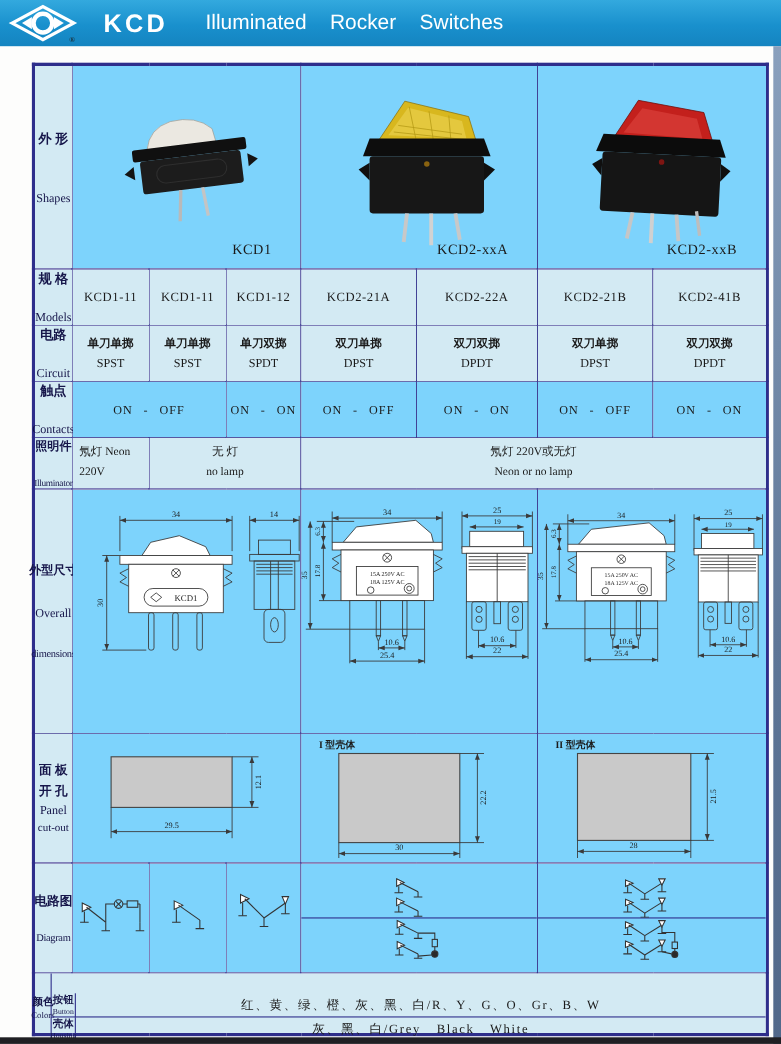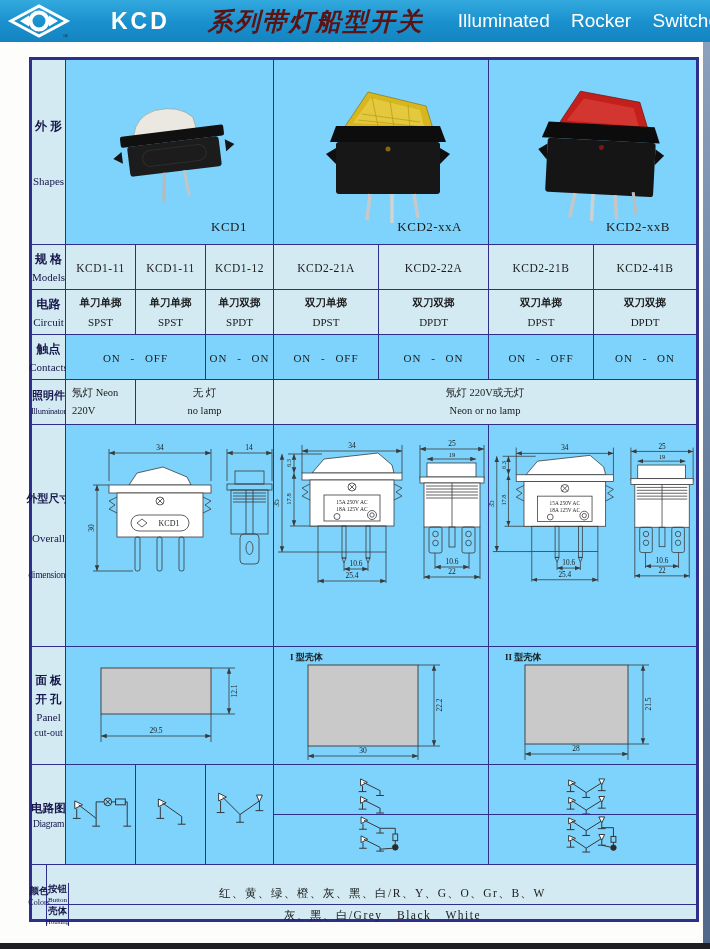--- a/index.html
+++ b/index.html
@@ -4,21 +4,21 @@
 <style>
   html,body{margin:0;padding:0;background:#e8e8e8;}
   .page{position:relative;width:710px;height:949px;background:#fdfdfc;overflow:hidden;
         font-family:"Liberation Serif","DejaVu Serif",serif;color:#1a1a1a;}
   
   .topbar{position:absolute;left:0;top:0;width:710px;height:42px;
           background:linear-gradient(180deg,#33a9de 0%,#1990cd 55%,#1484c0 100%);
           display:flex;align-items:center;}
   .logo{margin-left:7px;flex:0 0 auto;}
   .brand{color:#ffffff;font-family:"Liberation Sans","DejaVu Sans",sans-serif;
-         font-size:23px;letter-spacing:3px;margin-left:40px;font-weight:600;}
+         font-size:23px;letter-spacing:3px;margin-left:23px;font-weight:600;}
   .title-zh{color:#5c1212;font-size:25px;font-weight:bold;font-style:italic;
             margin-left:38px;letter-spacing:2px;white-space:nowrap;}
   .title-en{color:#ffffff;font-family:"Liberation Sans","DejaVu Sans",sans-serif;
             font-size:19px;margin-left:34px;word-spacing:16px;white-space:nowrap;}
   
   .edge-right{position:absolute;top:42px;right:0;width:7px;height:907px;
               background:linear-gradient(180deg,#8aa0bd,#5e7697 60%,#51688a);}
   .edge-bottom{position:absolute;left:0;bottom:0;width:710px;height:6px;background:#1f1f23;}
   
   table.spec{position:absolute;left:29px;top:57px;width:668px;table-layout:fixed;
@@ -26,21 +26,21 @@
   td{border:1.5px solid #2e2e8b;padding:0;background:#7dd3fc;text-align:center;
      vertical-align:middle;position:relative;overflow:visible;}
   td.hd{background:#d3eaf3;color:#16164a;}
   td.blue{background:#d3eaf3;}
   .r1{height:186px}.r2{height:45px}.r3{height:45px}.r4{height:45px}.r5{height:45px}
   .r6{height:45px}.r7{height:222px}.r8{height:118px}.r9{height:100px}.r10{height:54px}
   .zh{font-size:12px;font-weight:bold;white-space:nowrap;}
   .en{font-size:11px;white-space:nowrap;}
   .en.small{font-size:8.5px;letter-spacing:-0.3px;}
   .stack{display:flex;flex-direction:column;align-items:center;height:100%;}
-  .gap40{gap:40px}.gap6{gap:6px}.gap3{gap:3px}.gap26{gap:26px}
+  .gap40{gap:40px}.gap6{gap:6px}.gap3{gap:21px}.gap26{gap:26px}
   .tiny{font-size:10px;font-weight:bold;line-height:1.15;white-space:nowrap;}
   .tiny-en{font-size:9.5px;line-height:1.15;white-space:nowrap;}
   .model-val{font-size:11.5px;letter-spacing:.5px;}
   .vb{font-size:13px;}
   .circ-zh{font-size:10.5px;font-weight:bold;white-space:nowrap;}
   .circ-en{font-size:11px;}
   .contact{font-size:11px;word-spacing:6px;letter-spacing:1px;}
   .illum{font-size:10.5px;line-height:1.7;white-space:nowrap;}
   .illum-left{text-align:left;padding-left:6px;}
   .photo-label{position:absolute;bottom:9px;right:26px;font-size:13px;letter-spacing:.5px;}
@@ -84,21 +84,20 @@
 
   <div class="topbar">
     <svg class="logo" width="64" height="38" viewBox="0 0 64 38">
       <polygon points="4,19 32,4 60,19 32,34" fill="none" stroke="#ffffff" stroke-width="3"></polygon>
       <circle cx="32" cy="19" r="8.5" fill="none" stroke="#ffffff" stroke-width="4"></circle>
       <polygon points="13,19 22,13.5 22,24.5" fill="#ffffff"></polygon>
       <polygon points="51,19 42,13.5 42,24.5" fill="#ffffff"></polygon>
       <text x="56" y="36" font-size="7" fill="#ffffff">®</text>
     </svg>
     <span class="brand">KCD</span>
-    <span class="title-zh">系列带灯船型开关</span>
     <span class="title-en">Illuminated Rocker Switches</span>
   </div>
 
   <table class="spec">
     <colgroup>
       <col style="width:35px">
         <col style="width:70px">
         <col style="width:70px">
         <col style="width:68px">
       <col style="width:105px">

